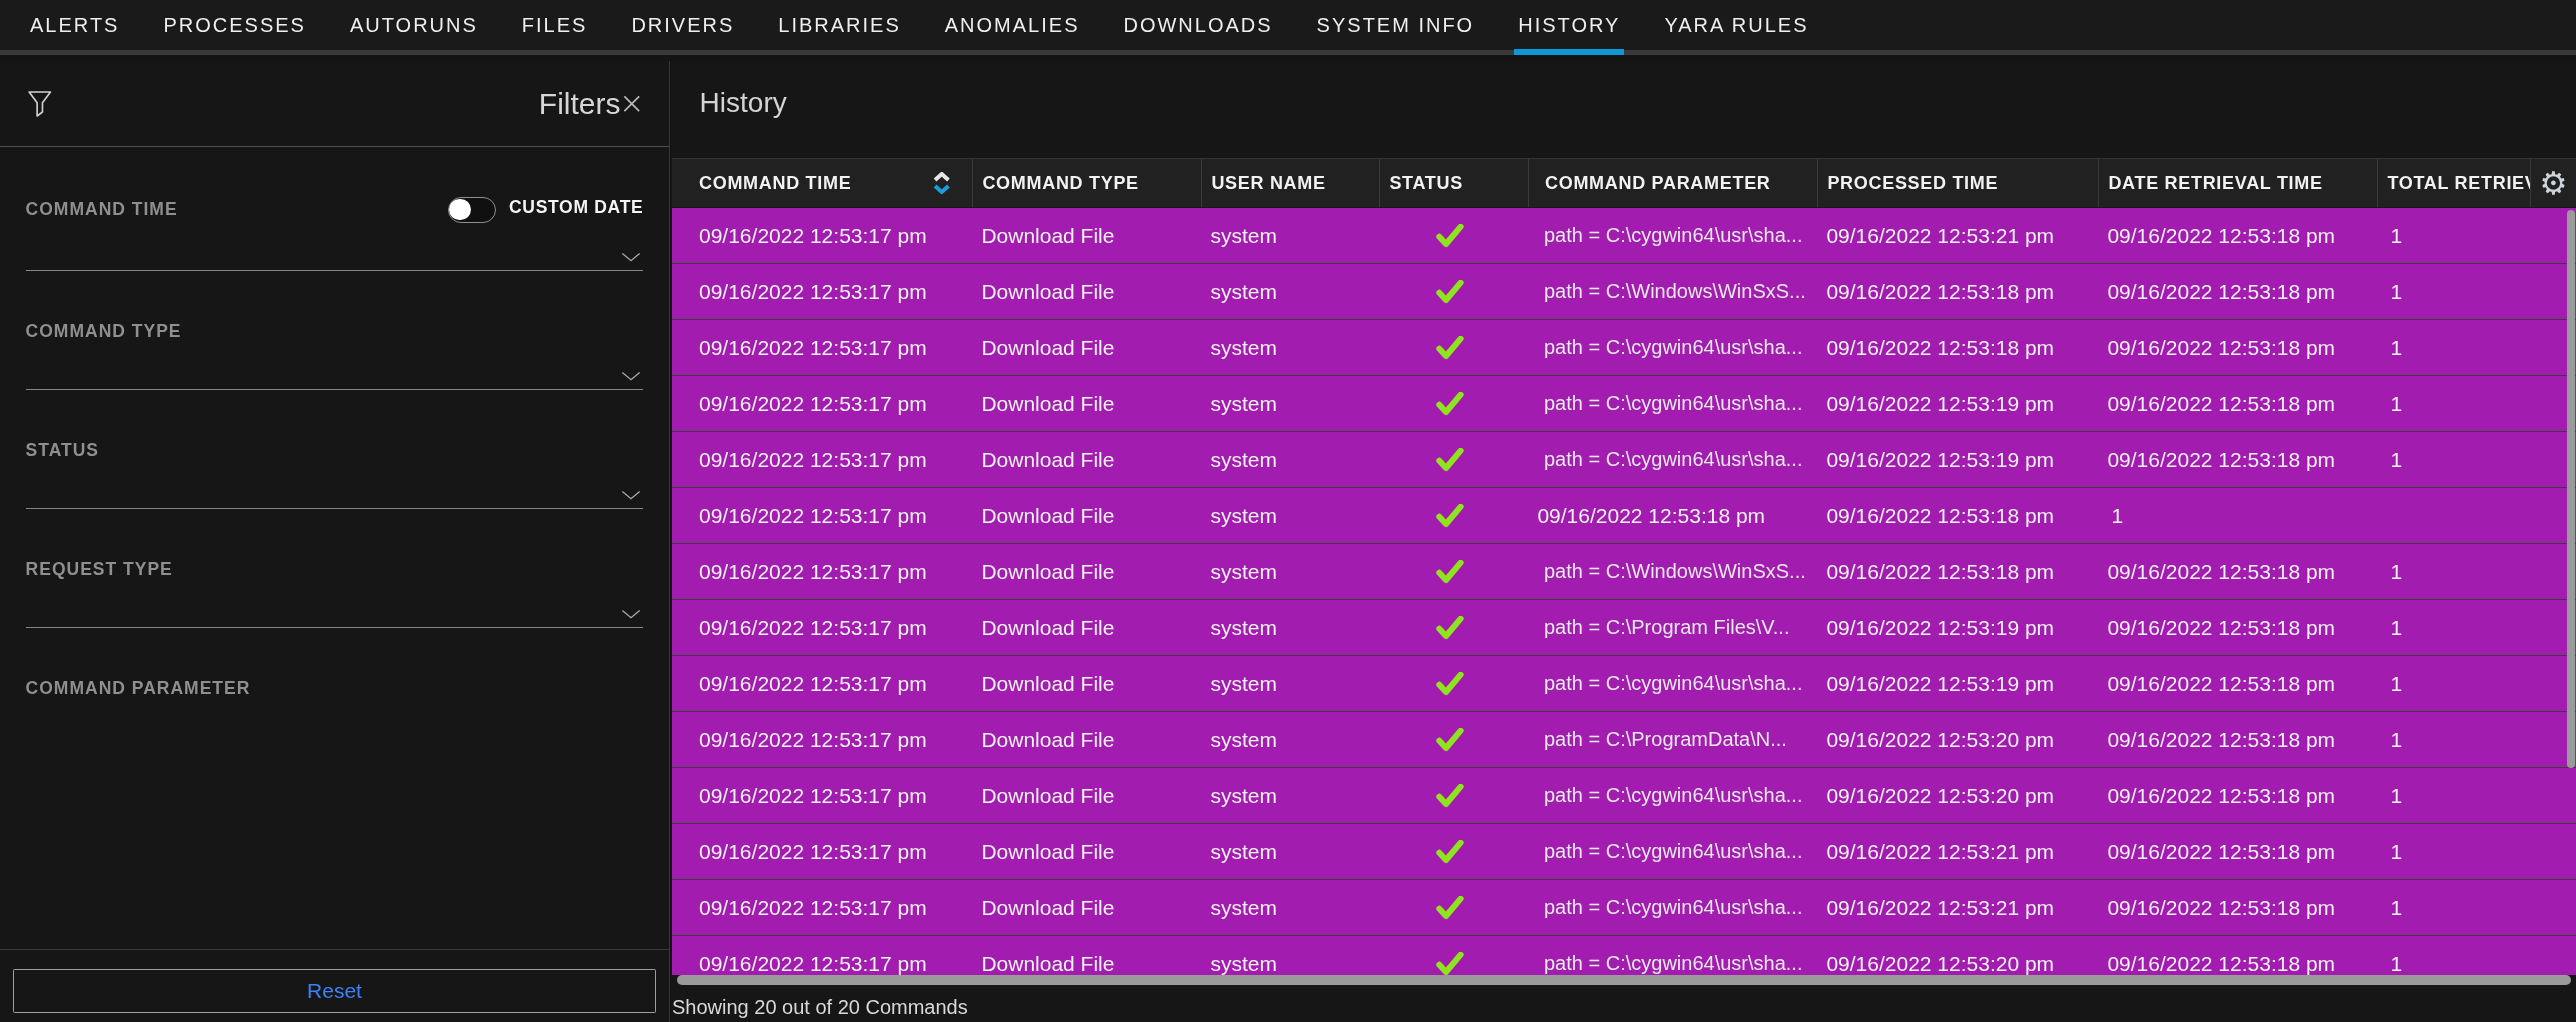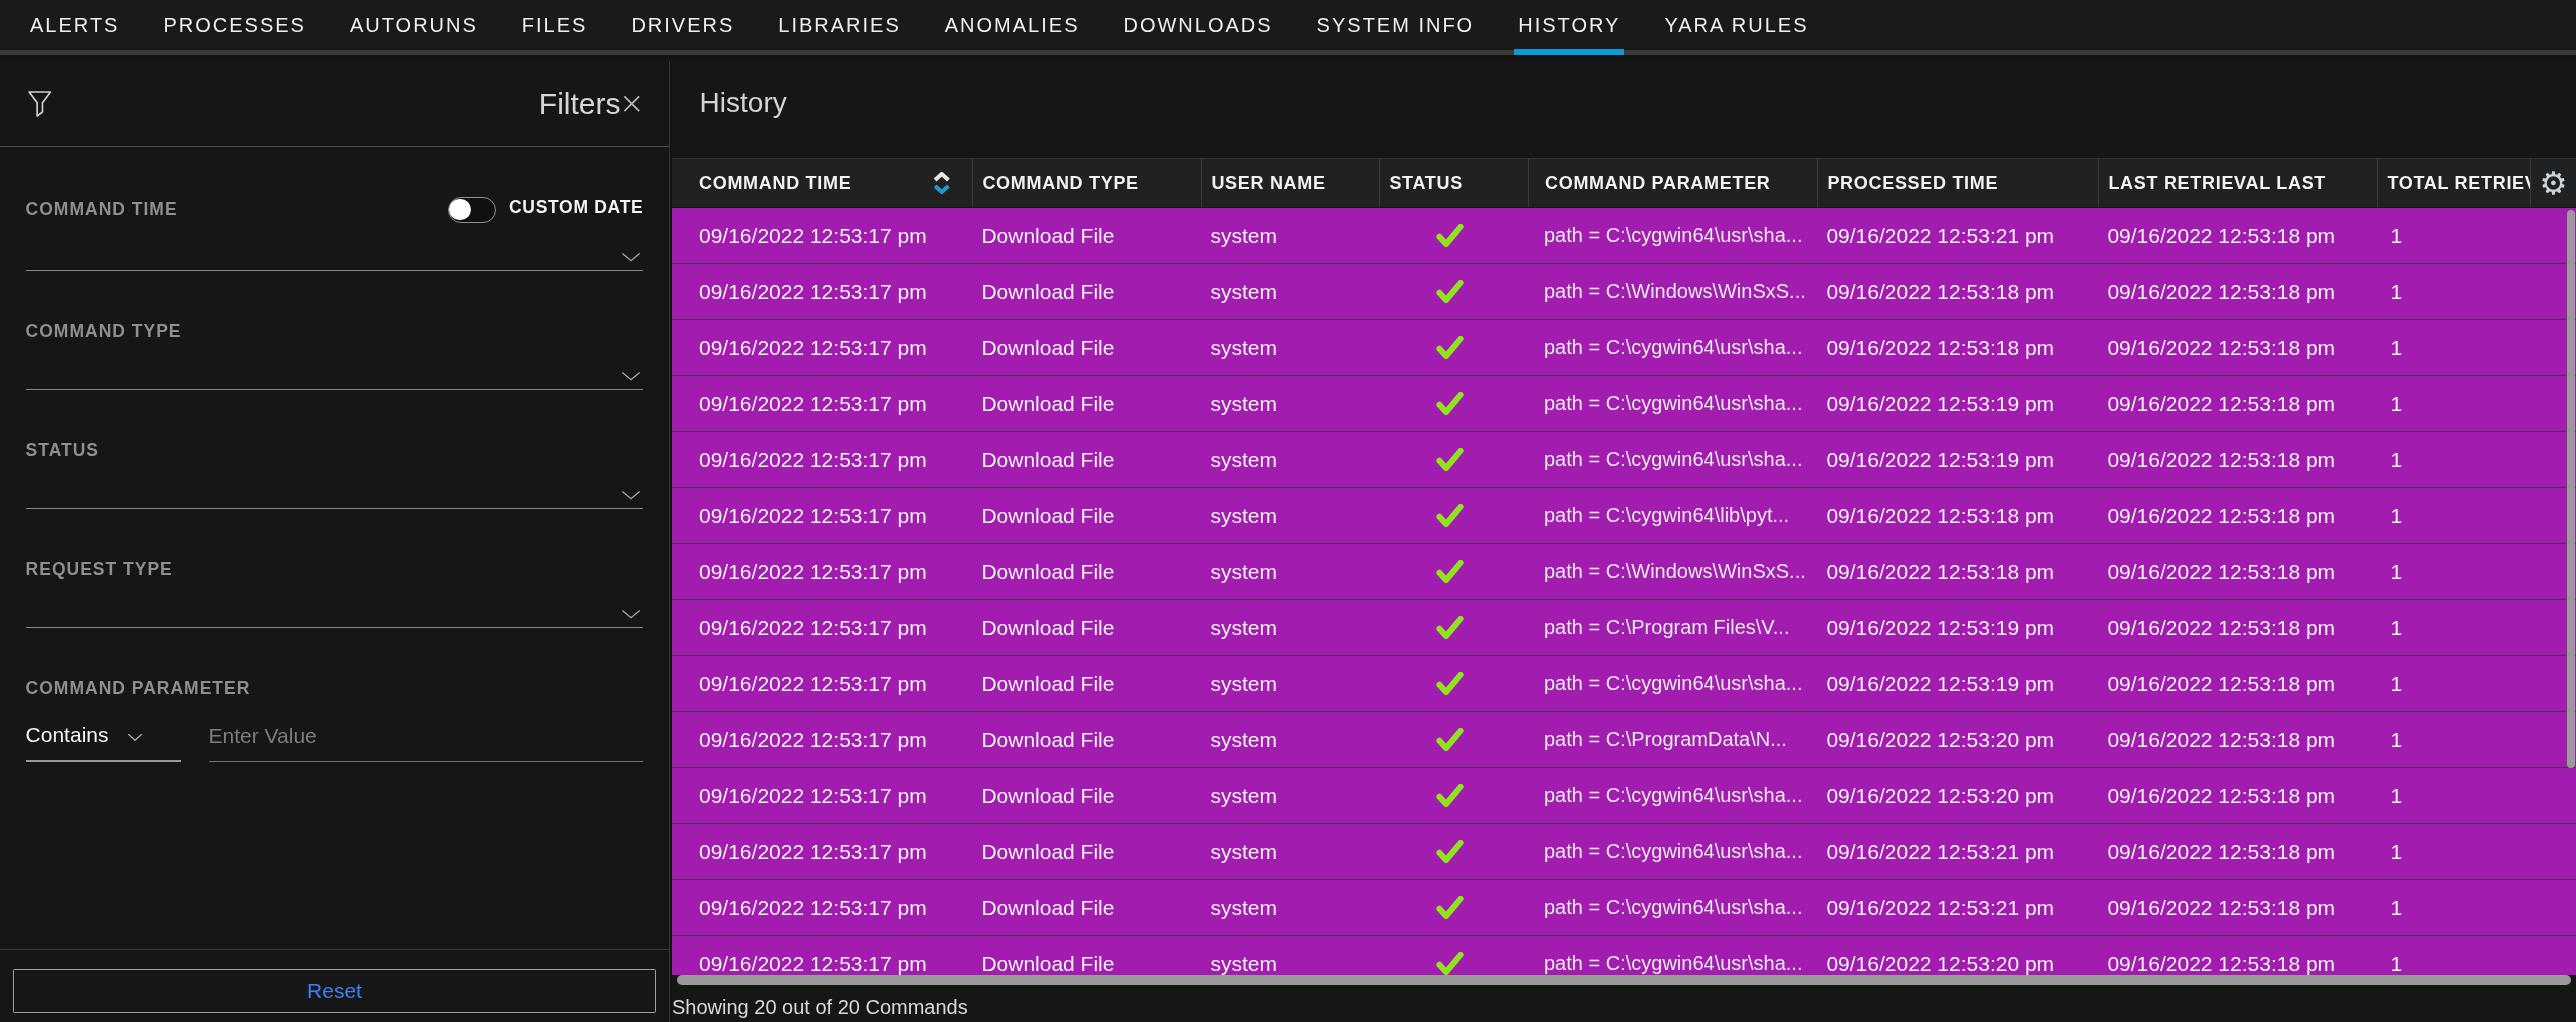--- a/index.html
+++ b/index.html
@@ -198,29 +198,20 @@
         <span class="f-label">REQUEST TYPE</span>
         <div class="f-select">
           <svg class="chev" width="20" height="10.8" viewBox="0 0 30 16">
             <polyline points="2,2 15,13 28,2" fill="none" stroke="#a8a8a8" stroke-width="2"></polyline>
           </svg>
         </div>
       </div>
 
       <div class="f-section">
         <span class="f-label">COMMAND PARAMETER</span>
-        <div class="param-row">
-          <div class="op-select">
-            <span class="op-text">Contains</span>
-            <svg class="chev" width="16" height="8.7" viewBox="0 0 24 13">
-              <polyline points="2,2 12,11 22,2" fill="none" stroke="#a8a8a8" stroke-width="2"></polyline>
-            </svg>
-          </div>
-          <input class="param-input" type="text" placeholder="Enter Value" style="">
-        </div>
       </div>
 
     </div>
 
     <div class="reset-divider"></div>
     <button class="reset-btn">Reset</button>
   </aside>
 
   <main class="main">
     <div class="history-title">History</div>
@@ -246,21 +237,21 @@
       <div class="th">
           <span>STATUS</span>
         </div>
       <div class="th cp">
           <span>COMMAND PARAMETER</span>
         </div>
       <div class="th">
           <span>PROCESSED TIME</span>
         </div>
       <div class="th">
-          <span>LAST RETRIEVAL LAST</span>
+          <span>DATE RETRIEVAL TIME</span>
         </div>
       <div class="th">
           <span>TOTAL RETRIEVAL</span>
         </div>
       <div class="gear-cell">
         <span class="gear">⚙</span>
       </div>
     </div>
 
     <div class="tbody">
@@ -342,21 +333,20 @@
 
         <div class="tr">
           <div class="td time">09/16/2022 12:53:17 pm</div>
           <div class="td">Download File</div>
           <div class="td">system</div>
           <div class="td status">
             <svg width="28" height="24" viewBox="0 0 42 36">
               <path d="M5 19 L15 30 L37 4" fill="none" stroke="var(--success)" stroke-width="9" stroke-linecap="round" stroke-linejoin="round"></path>
             </svg>
           </div>
-          <div class="td path">path = C:\cygwin64\lib\pyt...</div>
           <div class="td">09/16/2022 12:53:18 pm</div>
           <div class="td">09/16/2022 12:53:18 pm</div>
           <div class="td total">1</div>
         </div>
 
         <div class="tr">
           <div class="td time">09/16/2022 12:53:17 pm</div>
           <div class="td">Download File</div>
           <div class="td">system</div>
           <div class="td status">

